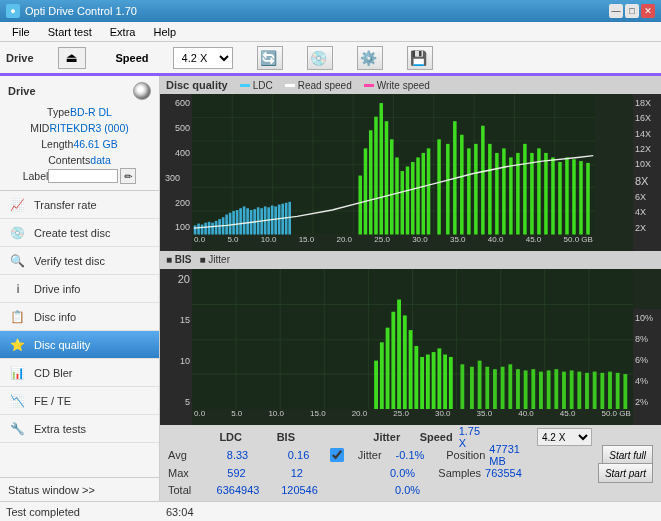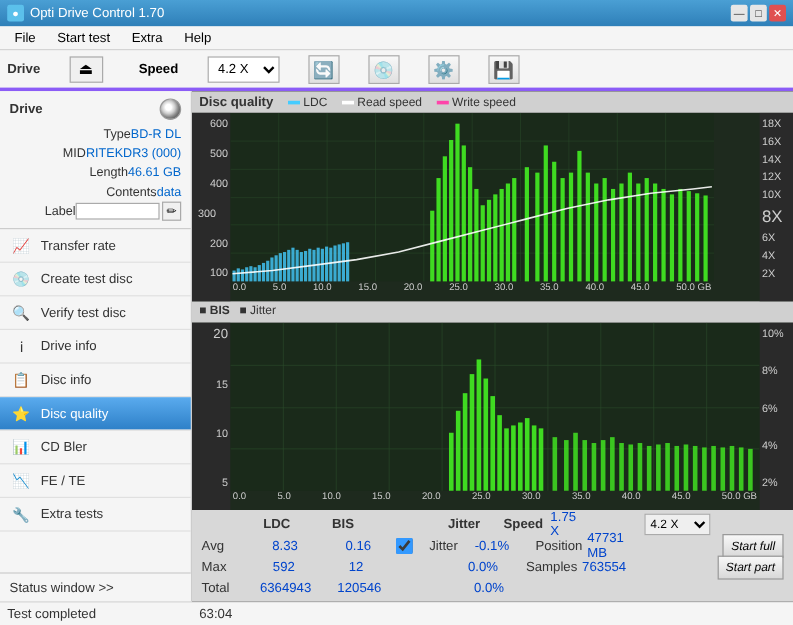--- a/index.html
+++ b/index.html
@@ -165,21 +165,21 @@
     }
     .disc-icon {
       width: 18px;
       height: 18px;
       border-radius: 50%;
       background: radial-gradient(circle at 40% 40%, #fff 18%, #ccc 40%, #888 60%, #555 80%);
       border: 1px solid #999;
     }
     .disc-row {
       display: flex;
-      justify-content: flex-end;
+      justify-content: center;
       font-size: 10.5px;
       line-height: 16px;
       color: #333;
     }
     .disc-value {
       color: #0066cc;
       font-size: 10.5px;
     }
     .disc-label-input {
       width: 70px;
@@ -624,21 +624,21 @@
             <span style="color:#ccc;font-size:8px;">50.0 GB</span>
           </div>
         </div>
 
         <div style="width:28px;display:flex;flex-direction:column;justify-content:space-between;padding:4px 0 18px 2px;background:#2a2a2a;margin-left:38px;">
           <span style="color:#ccc;font-size:9px;">18X</span>
           <span style="color:#ccc;font-size:9px;">16X</span>
           <span style="color:#ccc;font-size:9px;">14X</span>
           <span style="color:#ccc;font-size:9px;">12X</span>
           <span style="color:#ccc;font-size:9px;">10X</span>
-          <span style="color:#ccc;font-size:14px;">8X</span>
+          <span style="color:#ccc;font-size:11px;">8X</span>
           <span style="color:#ccc;font-size:9px;">6X</span>
           <span style="color:#ccc;font-size:9px;">4X</span>
           <span style="color:#ccc;font-size:9px;">2X</span>
         </div>
       </div>
 
       <div style="height:18px;background:#d0d0d0;display:flex;align-items:center;padding:0 6px;gap:8px;">
         <span style="font-size:10px;font-weight:bold;color:#333;">■ BIS</span>
         <span style="font-size:10px;color:#333;">■ Jitter</span>
       </div>
@@ -716,21 +716,21 @@
             <span style="color:#ccc;font-size:8px;">20.0</span>
             <span style="color:#ccc;font-size:8px;">25.0</span>
             <span style="color:#ccc;font-size:8px;">30.0</span>
             <span style="color:#ccc;font-size:8px;">35.0</span>
             <span style="color:#ccc;font-size:8px;">40.0</span>
             <span style="color:#ccc;font-size:8px;">45.0</span>
             <span style="color:#ccc;font-size:8px;">50.0 GB</span>
           </div>
         </div>
 
-        <div style="width:28px;display:flex;flex-direction:column;justify-content:space-between;padding:4px 0 18px 2px;background:#2a2a2a;">
+        <div style="width:28px;display:flex;flex-direction:column;justify-content:space-between;padding:4px 0 18px 2px;background:#2a2a2a;margin-top:40px;">
           <span style="color:#ccc;font-size:9px;">10%</span>
           <span style="color:#ccc;font-size:9px;">8%</span>
           <span style="color:#ccc;font-size:9px;">6%</span>
           <span style="color:#ccc;font-size:9px;">4%</span>
           <span style="color:#ccc;font-size:9px;">2%</span>
         </div>
       </div>
 
       <div class="stats-bar">
 

